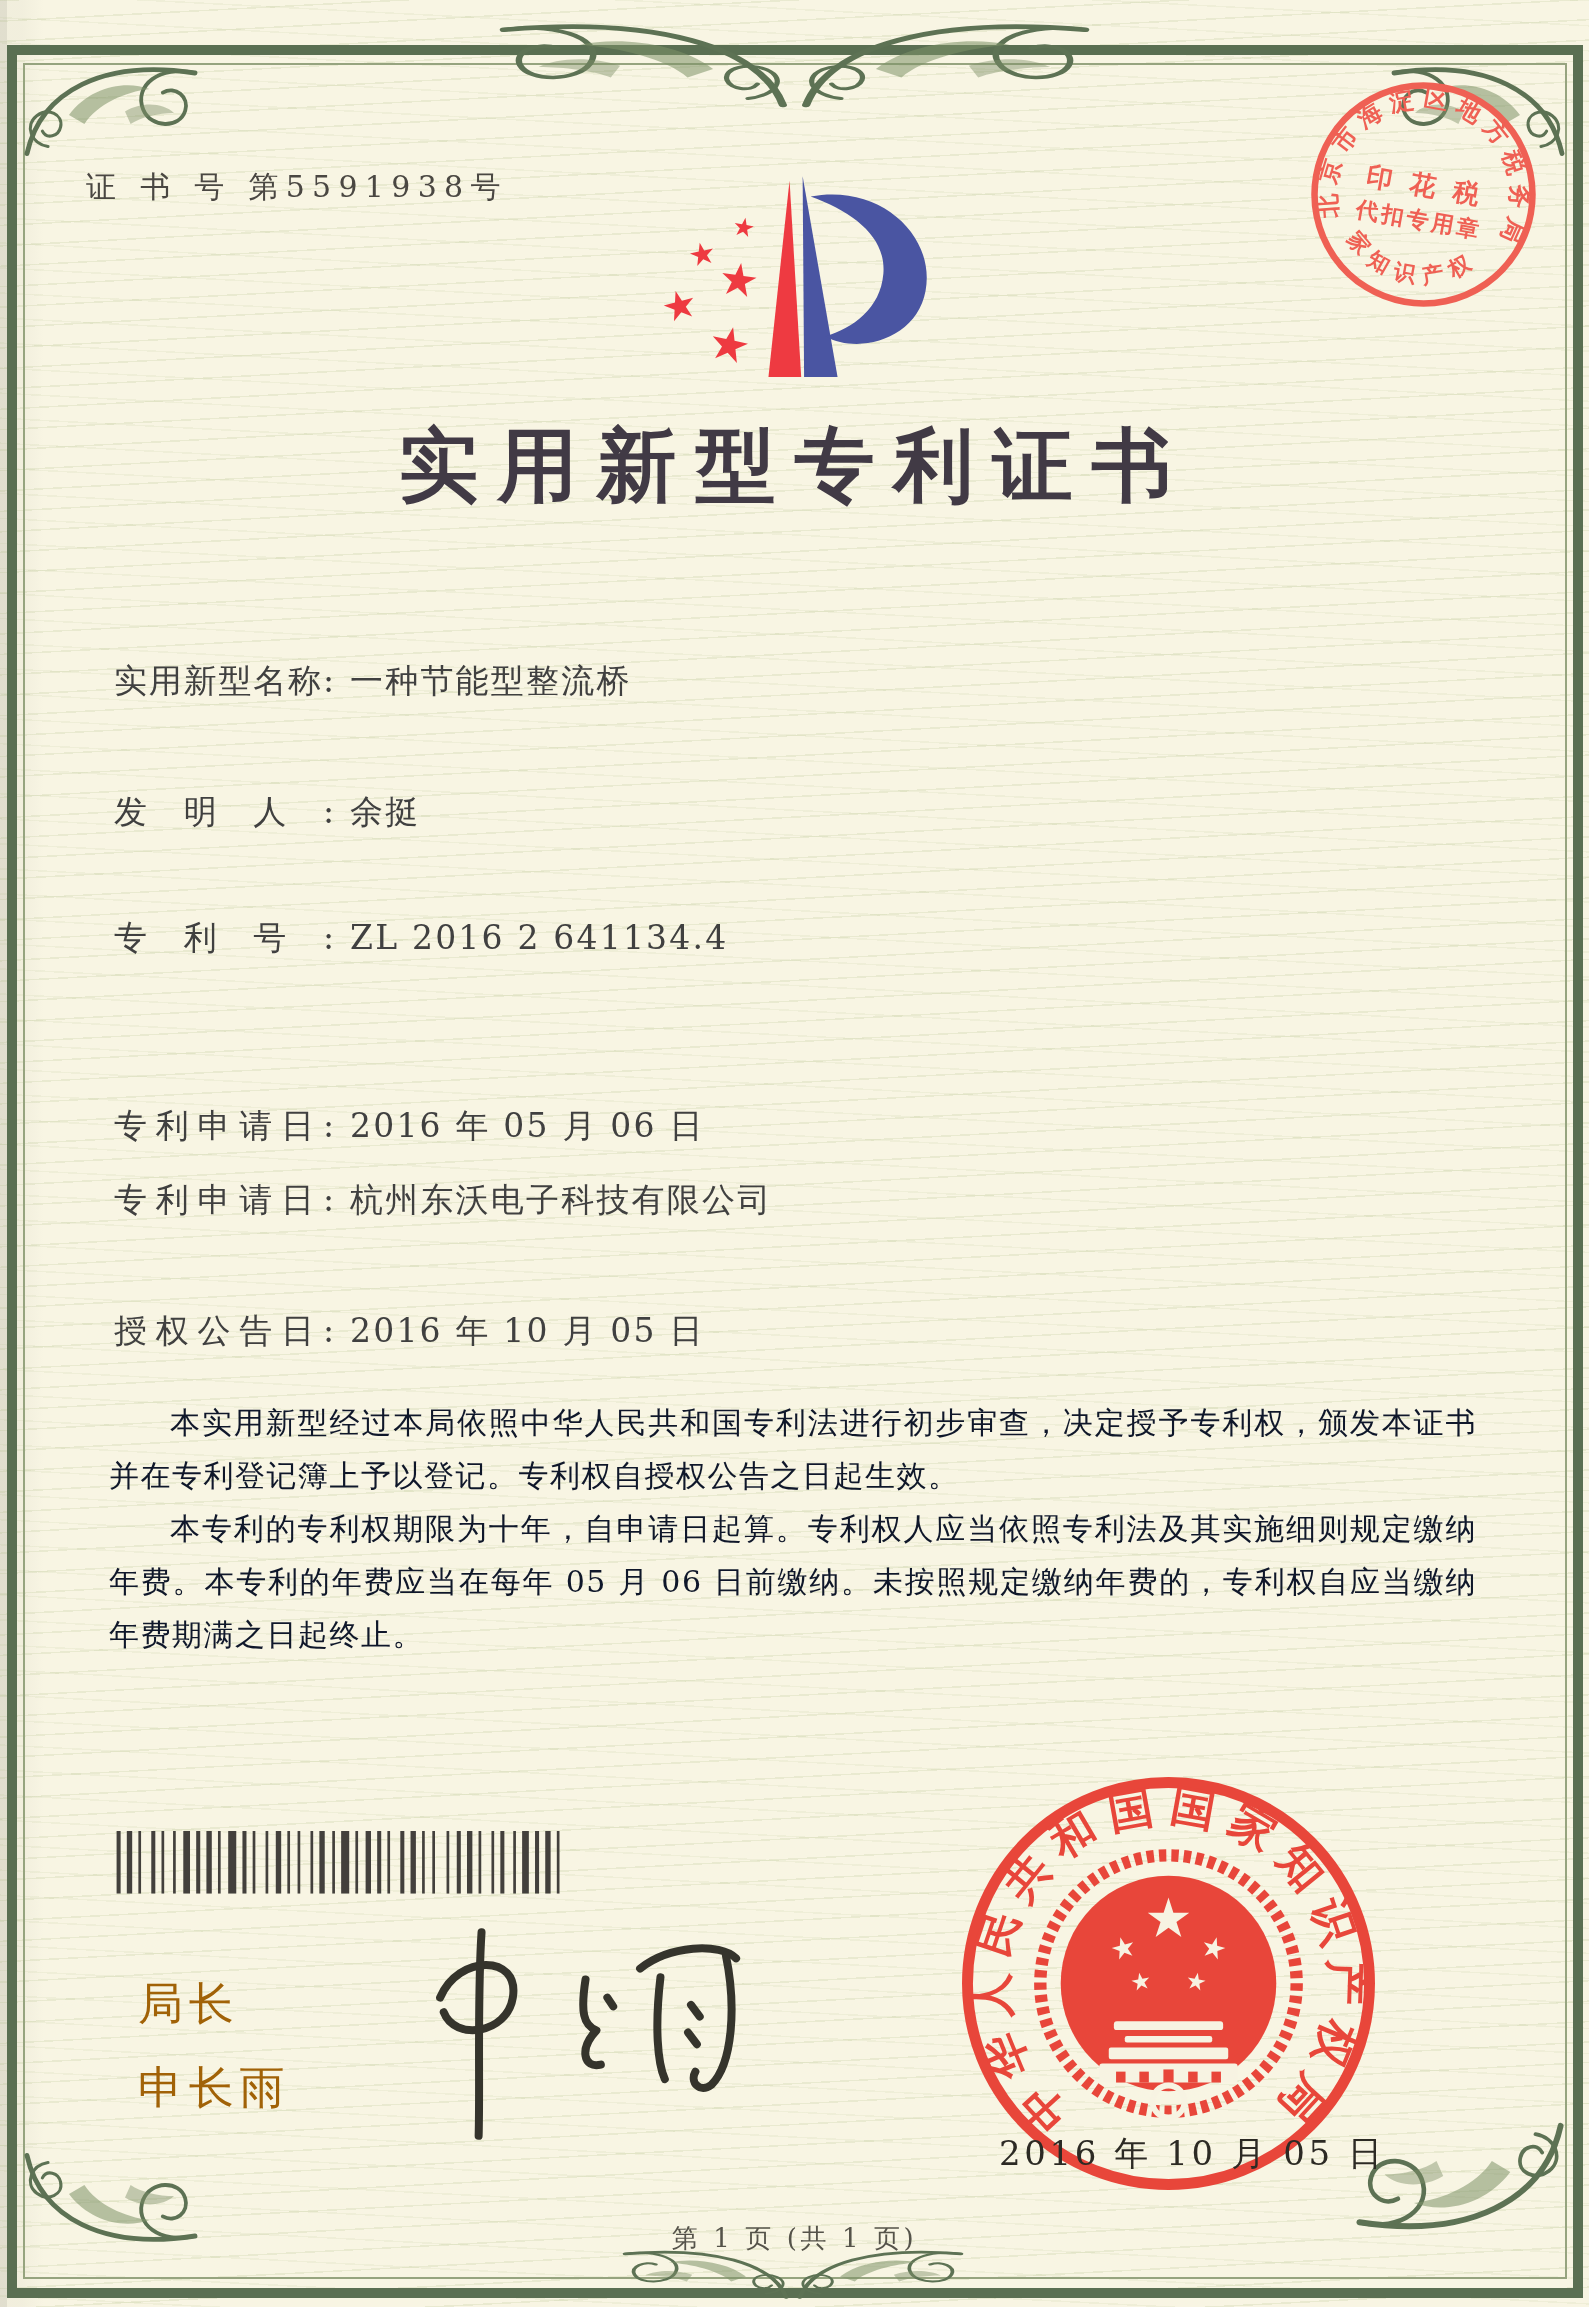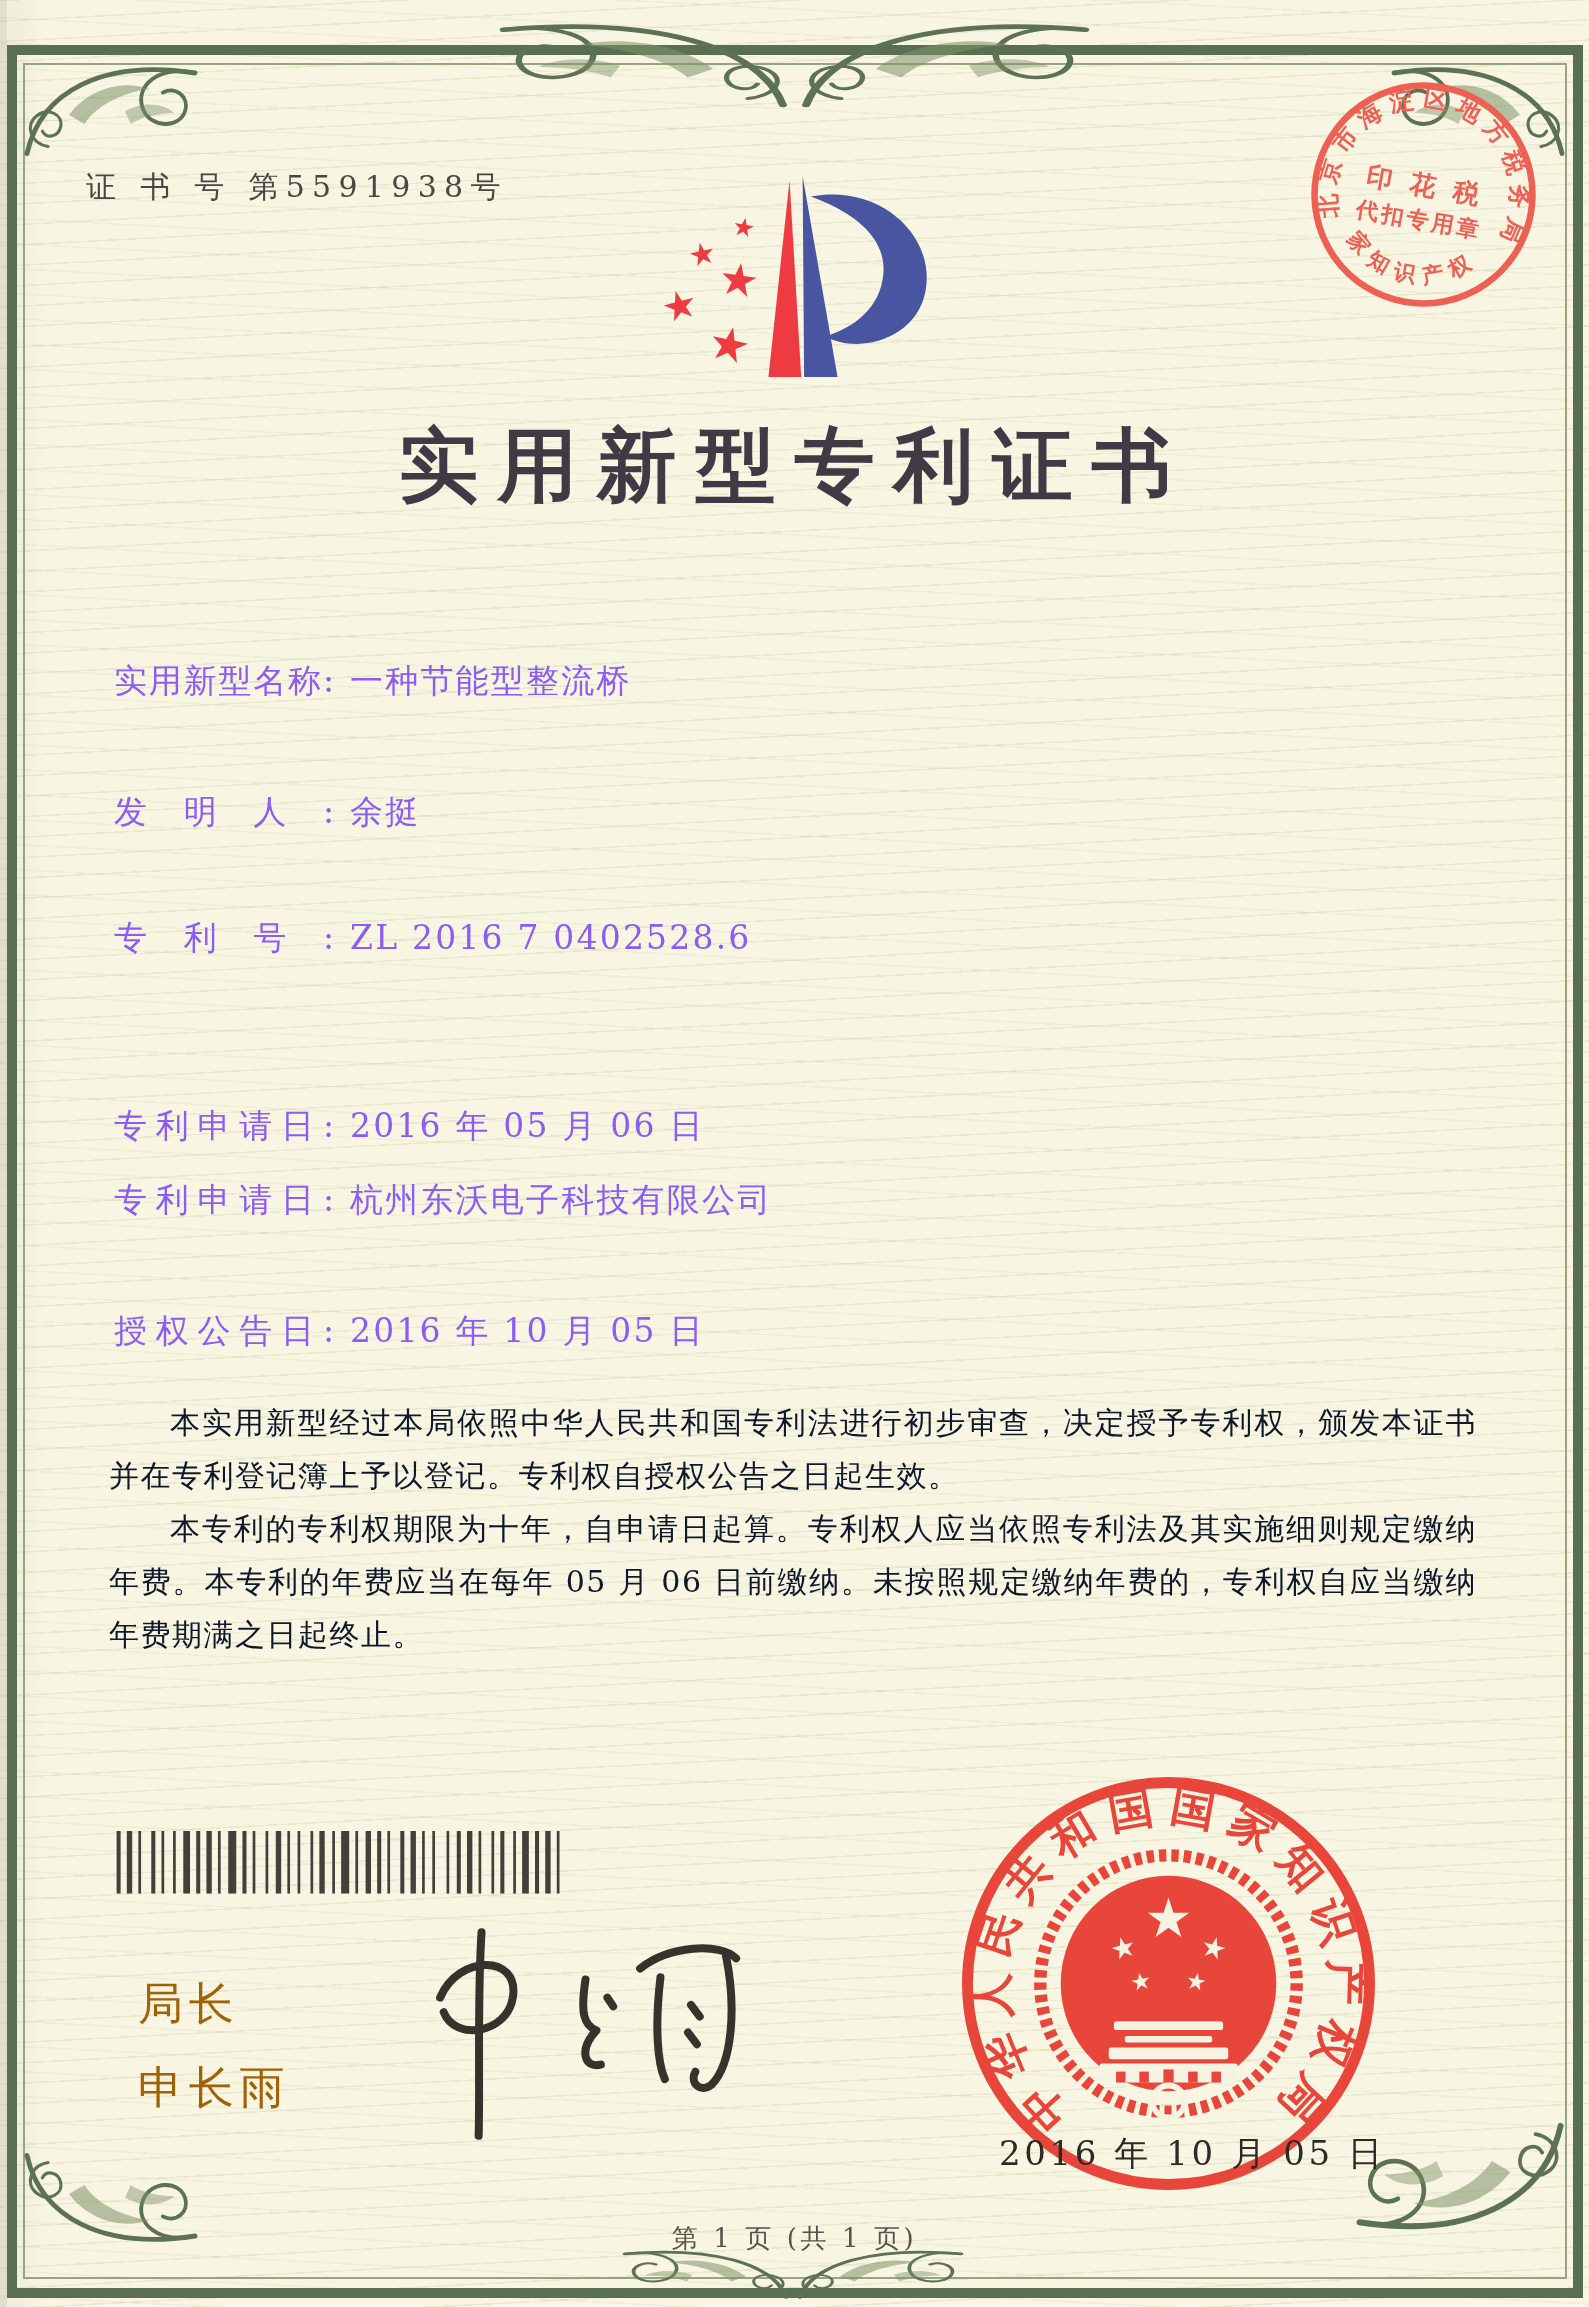--- a/index.html
+++ b/index.html
@@ -28,21 +28,21 @@
   .orn{position:absolute;z-index:2;overflow:visible;}
   .cert-no{
     position:absolute;left:86px;top:167px;z-index:3;
     font-size:30px;letter-spacing:7.3px;color:#4a4742;
   }
   .title{
     position:absolute;left:0;right:0;top:413px;z-index:3;margin:0;
     text-align:center;font-size:80px;font-weight:bold;
     letter-spacing:19px;color:#413a45;
   }
-  .field{position:absolute;left:114px;z-index:3;font-size:33px;color:#8b5cf6;white-space:nowrap;}
+  .field{position:absolute;left:114px;z-index:3;font-size:33px;color:#404040;white-space:nowrap;}
   .flabel{display:inline-block;width:220px;text-align:justify;text-align-last:justify;}
   .fvalue{margin-left:16px;letter-spacing:2.2px;}
   .body-text{
     position:absolute;left:109px;top:1396px;width:1368px;z-index:3;
     font-size:30px;line-height:53px;color:#0f172a;text-align:justify;letter-spacing:1.5px;
   }
   .body-text p{margin:0;text-indent:61px;}
   .signer{position:absolute;left:138px;z-index:3;font-size:45px;color:#a16207;letter-spacing:5.8px;}
   .seal-date{
     position:absolute;left:999px;top:2131px;z-index:4;
@@ -131,21 +131,21 @@
 
   <h1 class="title">实用新型专利证书</h1>
 
   <div class="field" style="top:659px">
     <span class="flabel">实用新型名称:</span><span class="fvalue">一种节能型整流桥</span>
   </div>
   <div class="field" style="top:790px">
     <span class="flabel">发明人:</span><span class="fvalue">余挺</span>
   </div>
   <div class="field" style="top:916px">
-    <span class="flabel">专利号:</span><span class="fvalue">ZL 2016 7 0402528.6</span>
+    <span class="flabel">专利号:</span><span class="fvalue">ZL 2016 2 641134.4</span>
   </div>
   <div class="field" style="top:1104px">
     <span class="flabel">专利申请日:</span><span class="fvalue">2016 年 05 月 06 日</span>
   </div>
   <div class="field" style="top:1178px">
     <span class="flabel">专利申请日:</span><span class="fvalue">杭州东沃电子科技有限公司</span>
   </div>
   <div class="field" style="top:1309px">
     <span class="flabel">授权公告日:</span><span class="fvalue">2016 年 10 月 05 日</span>
   </div>

